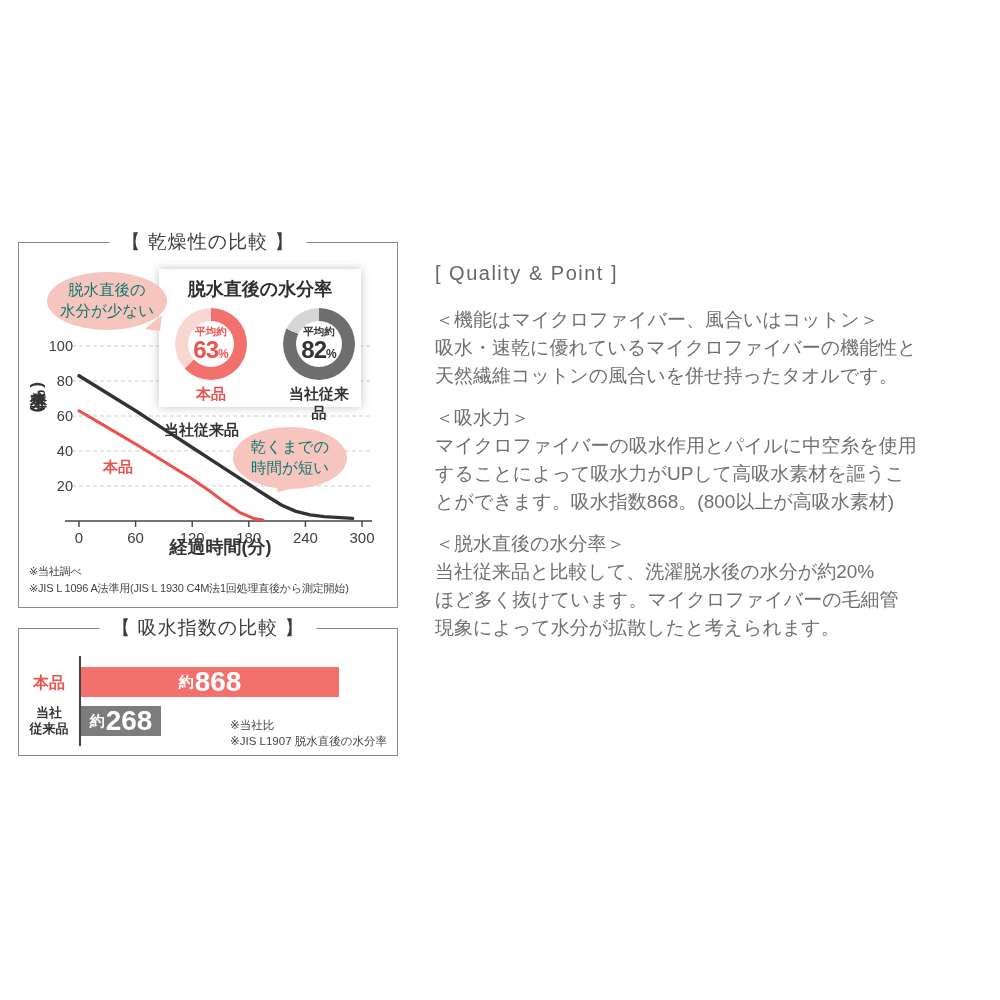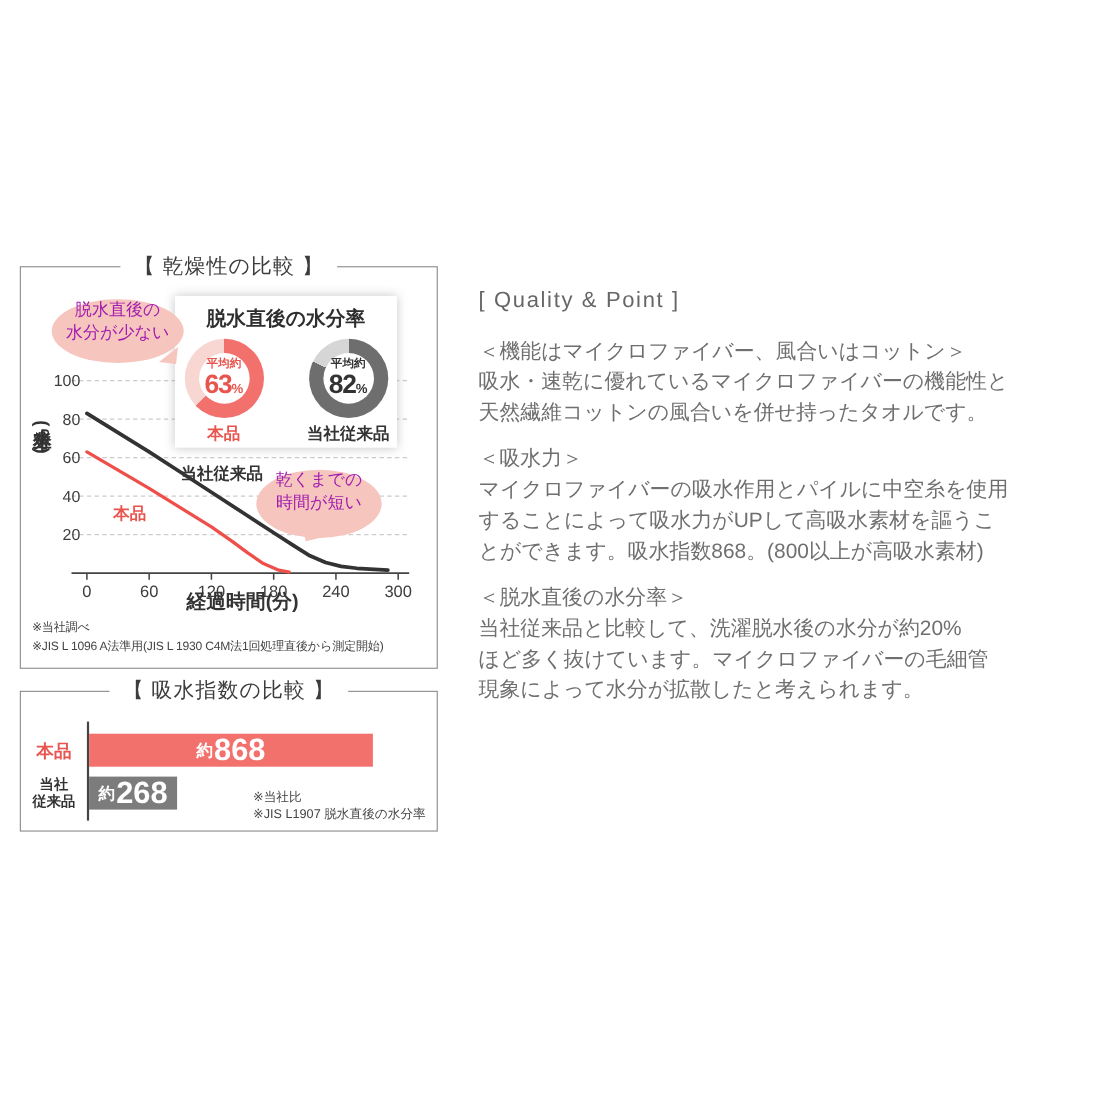--- a/index.html
+++ b/index.html
@@ -21,35 +21,35 @@
   .x-axis-label { position:absolute; left:60px; width:283px; top:292px;
     text-align:center; font-size:18px; font-weight:bold; color:#333; }
   .series-label { position:absolute; font-size:15px; font-weight:bold; white-space:nowrap; }
   #label-black { left:145px; top:178px; color:#333; }
   #label-red   { left:84px;  top:215px; color:#e8544e; }
   .chart-notes { position:absolute; left:10px; bottom:10px; font-size:11px;
     line-height:1.55; color:#444; white-space:nowrap; letter-spacing:-0.2px; }
 
   
   .bubble { position:absolute; background:#f6c5bd; border-radius:50%;
-    display:flex; justify-content:center; text-align:center;
-    font-size:15.5px; line-height:1.35; color:#a21caf; z-index:3; }
+    display:flex; align-items:center; justify-content:center; text-align:center;
+    font-size:15.5px; line-height:1.35; color:#0f766e; z-index:3; }
   #bubble1 { left:28px; top:29px; width:120px; height:58px; }
   #bubble2 { left:214px; top:184px; width:114px; height:62px; }
   .tail { position:absolute; width:0; height:0; border:11px solid transparent;
     border-top-color:#f6c5bd; }
   #bubble1 .tail { right:-4px; bottom:-12px; transform:rotate(-38deg); }
   #bubble2 .tail { left:34px; bottom:-14px; transform:rotate(32deg); }
 
   
   #inset { position:absolute; left:140px; top:26px; width:202px; height:138px;
     background:#fff; box-shadow:0 0 9px rgba(90,90,90,.35); z-index:2; }
   #inset .inset-title { text-align:center; margin-top:8px; font-size:18px;
     font-weight:bold; color:#2e2e2e; }
-  .donut-row { display:flex; justify-content:space-between; padding:7px 6px 0;gap:36px; }
+  .donut-row { display:flex; justify-content:space-between; padding:7px 16px 0;gap:36px; }
   .donut-wrap { width:82px; text-align:center; }
   .donut { width:72px; height:72px; border-radius:50%; margin:0 auto; position:relative; }
   .donut .hole { position:absolute; left:13px; top:13px; width:46px; height:46px;
     border-radius:50%; background:#fff; display:flex; flex-direction:column;
     align-items:center; justify-content:center; }
   .donut .pfx { font-size:10.5px; font-weight:bold; line-height:1; }
   .donut .val { font-size:24px; font-weight:bold; line-height:1.05; letter-spacing:-1px; }
   .donut .unit { font-size:12px; letter-spacing:0; }
   .donut-label { margin-top:5px; font-size:15px; font-weight:bold; }
   .red-text  { color:#e8544e; }

